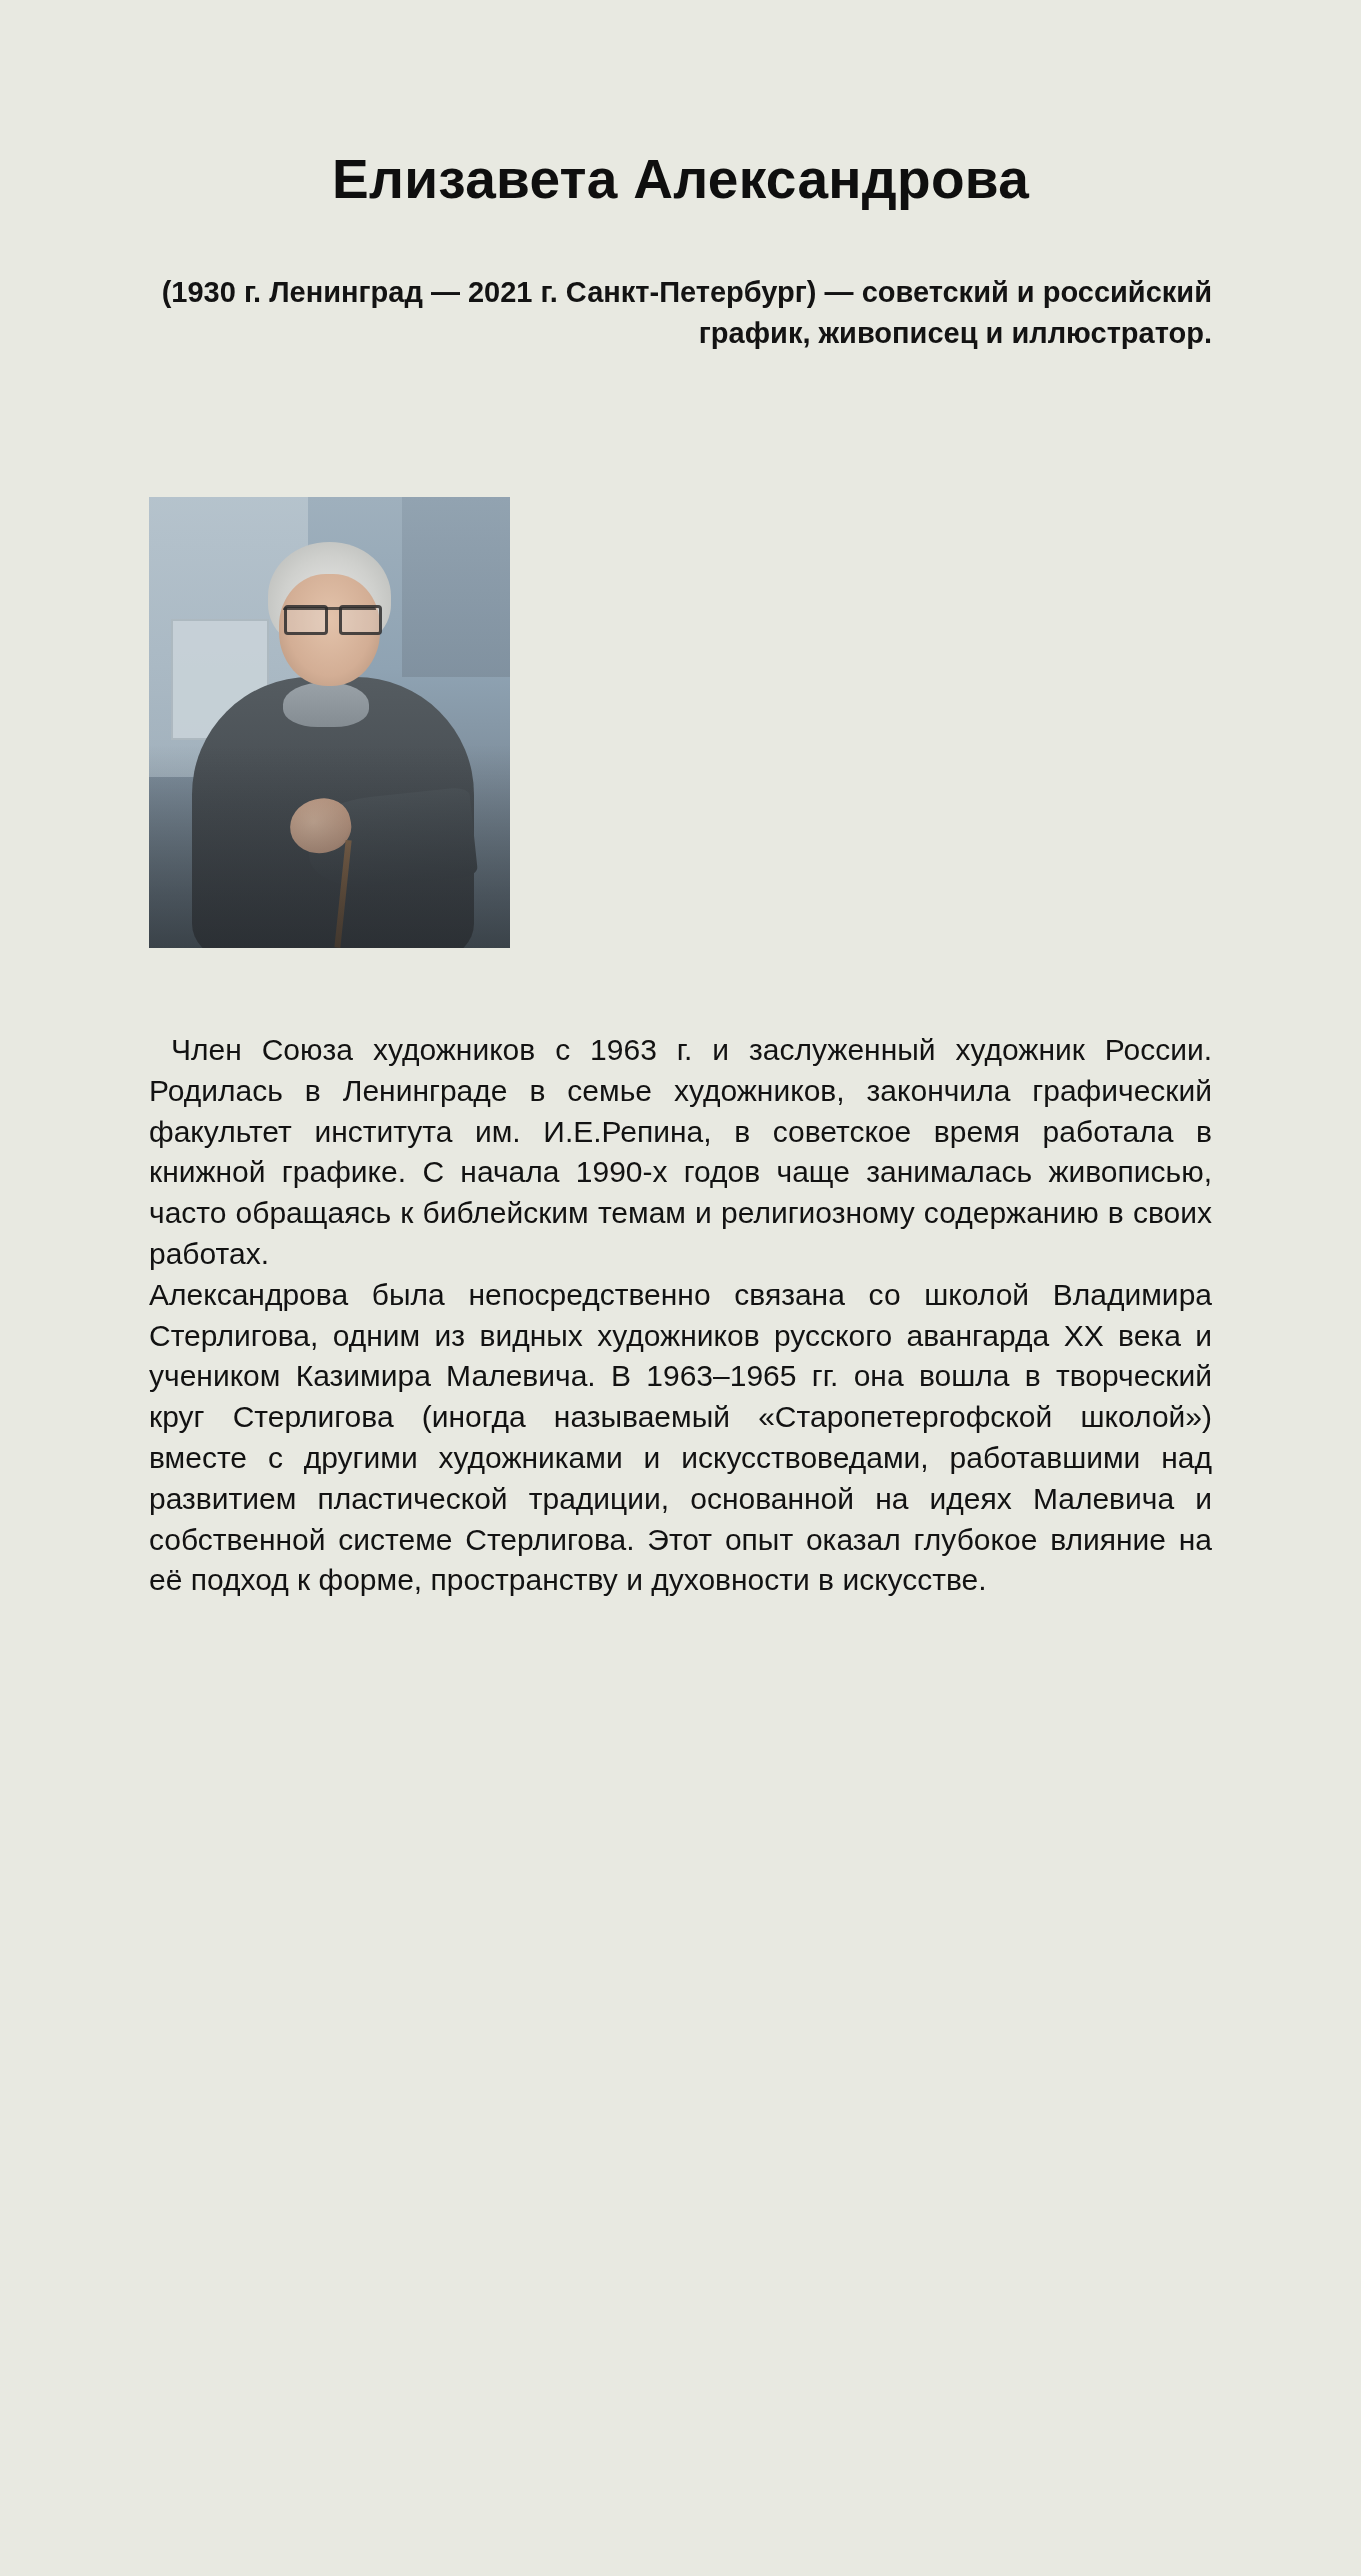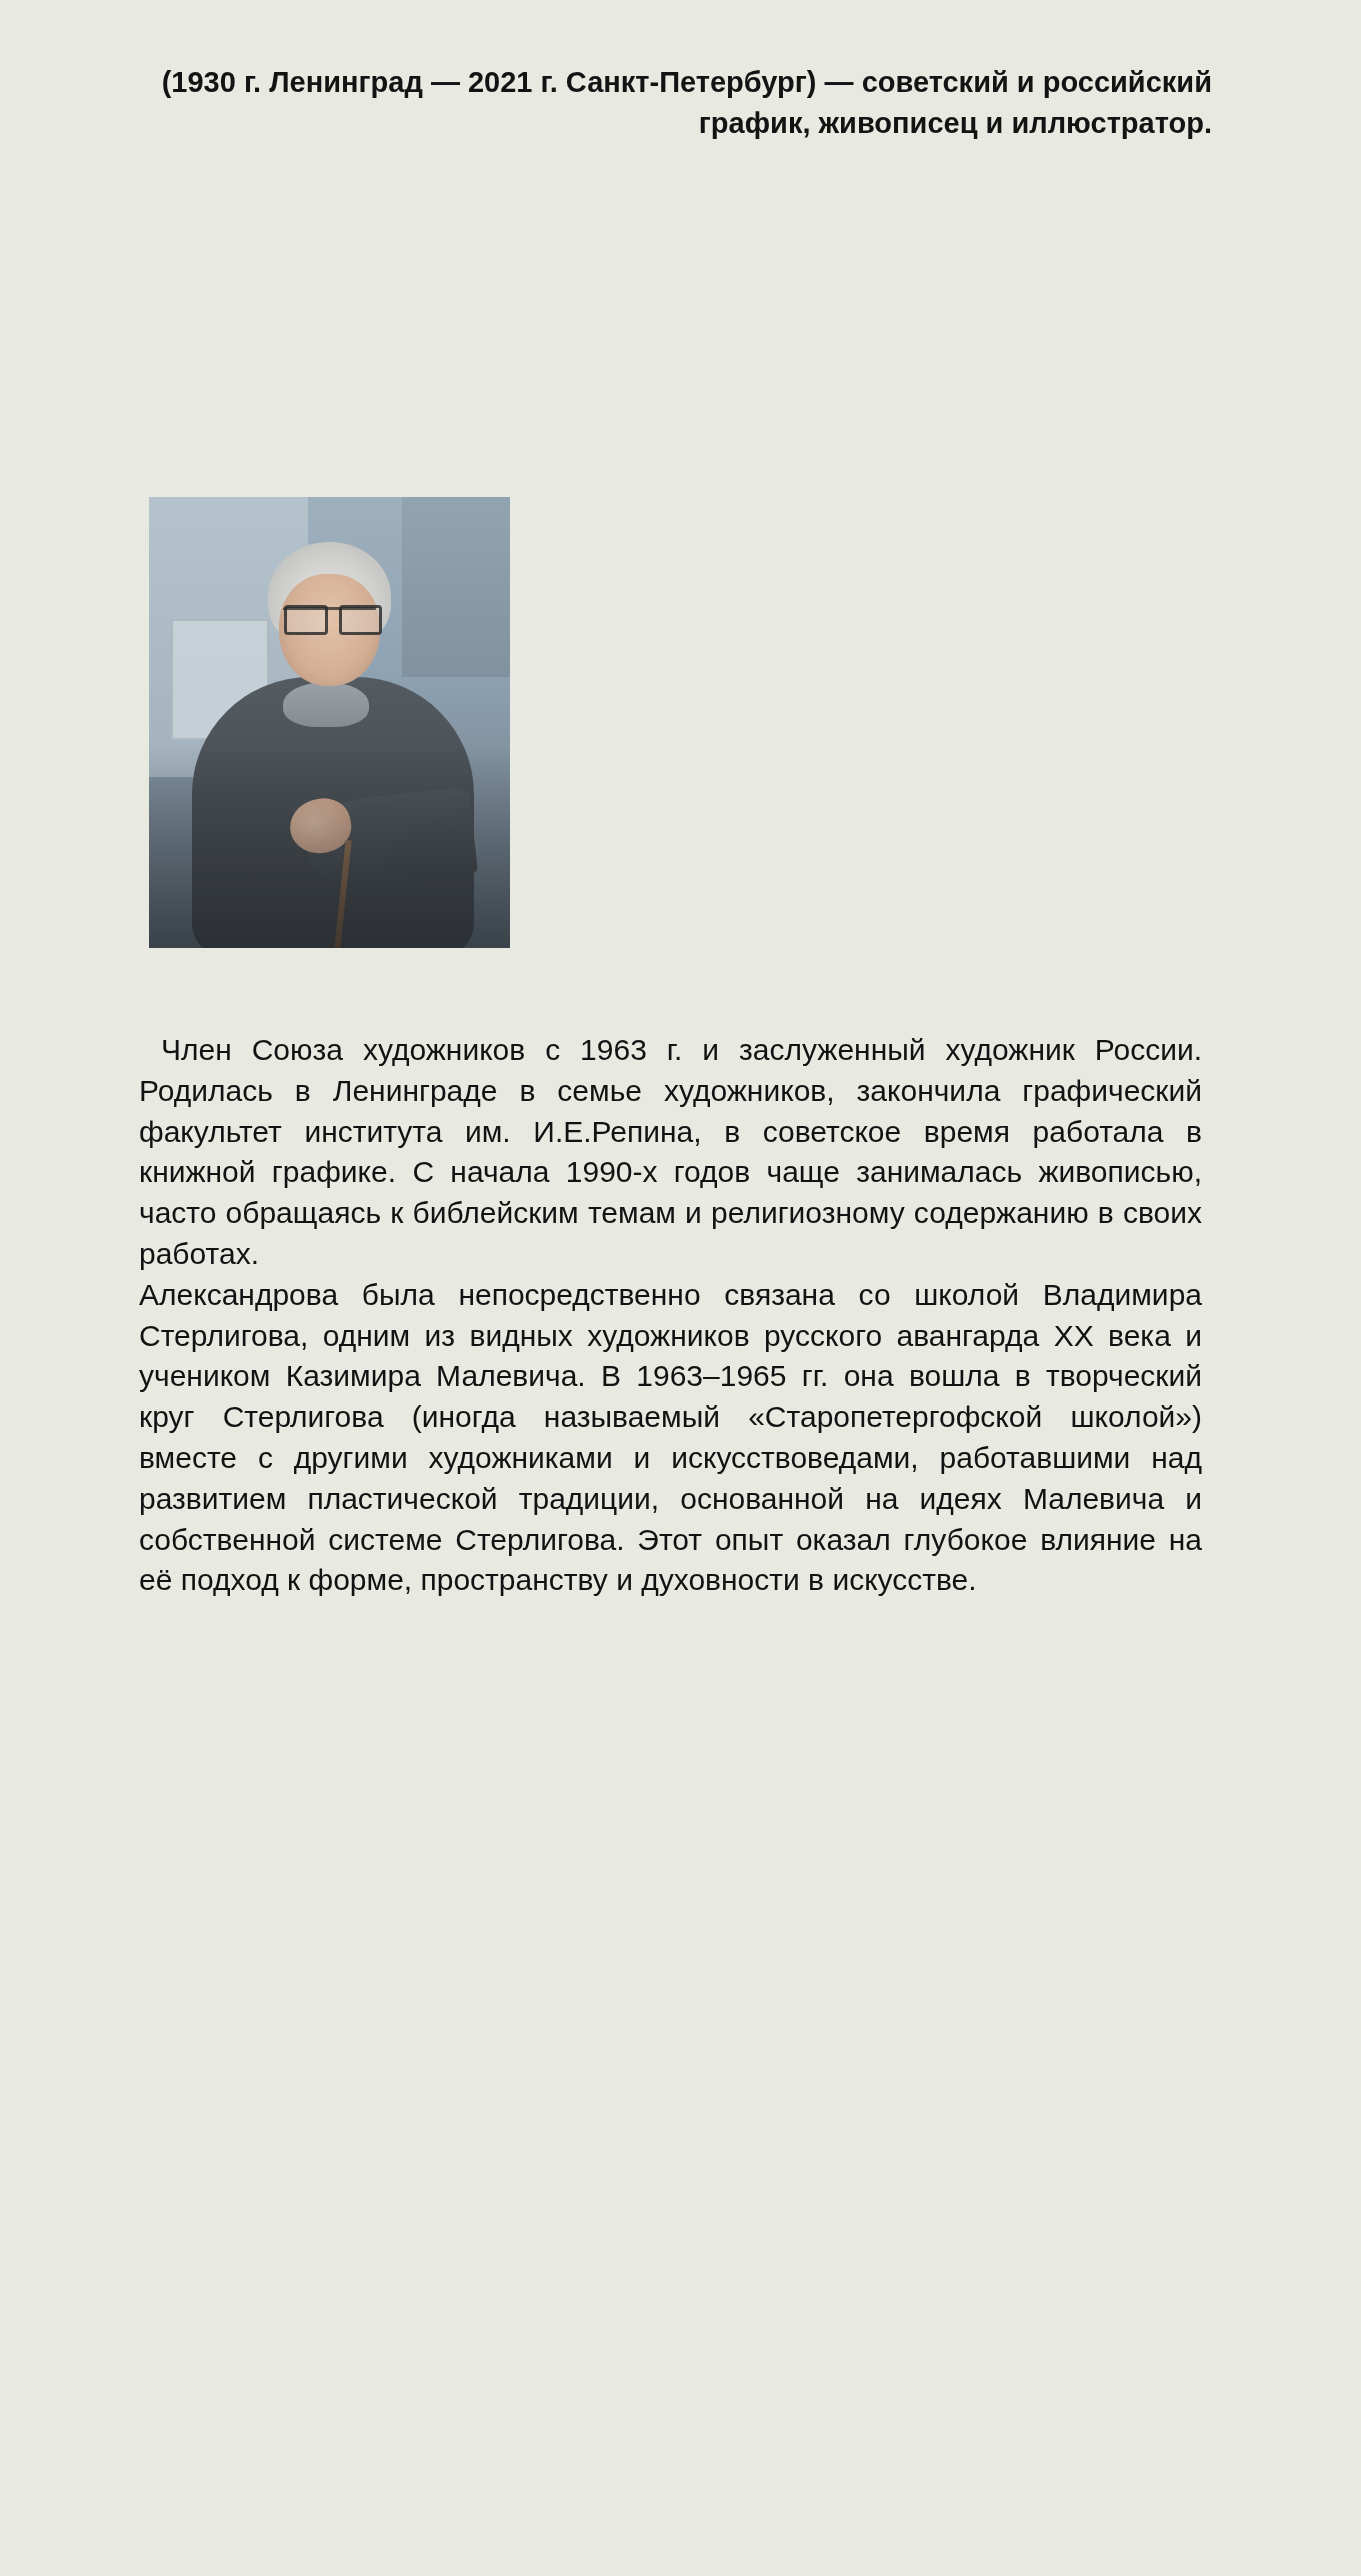--- a/index.html
+++ b/index.html
@@ -152,40 +152,41 @@
   .ph-stick {
     position: absolute;
     left: 53%; top: 76%;
     width: 6.4px; height: 24%;
     background: linear-gradient(180deg,#8a6b4e 0%, #6d5239 100%);
     transform: rotate(6deg);
   }
 
   .body-text {
     position: absolute;
-    left: 139px;
+    left: 149px;
     top: 1030px;
     width: 1063px;
     font-size: 30px;
     line-height: 1.36;
     text-align: justify;
     color: #121212;
   }
   .body-text p {
     margin: 0;
   }
   .body-text p.first {
     text-indent: 22px;
   }
 </style>
 </head>
 <body>
 
 <div class="page">
 
+  <h1 class="title">Елизавета Александрова</h1>
 
   <p class="subtitle">(1930 г. Ленинград — 2021 г. Санкт-Петербург) — советский и российский график, живописец и иллюстратор.</p>
 
   <div class="portrait-wrap">
     <div class="portrait">
       <div class="ph-bg"></div>
       <div class="ph-wallpanel"></div>
       <div class="ph-wallpanel2"></div>
       <div class="ph-frame"></div>
       <div class="ph-sweater"></div>

